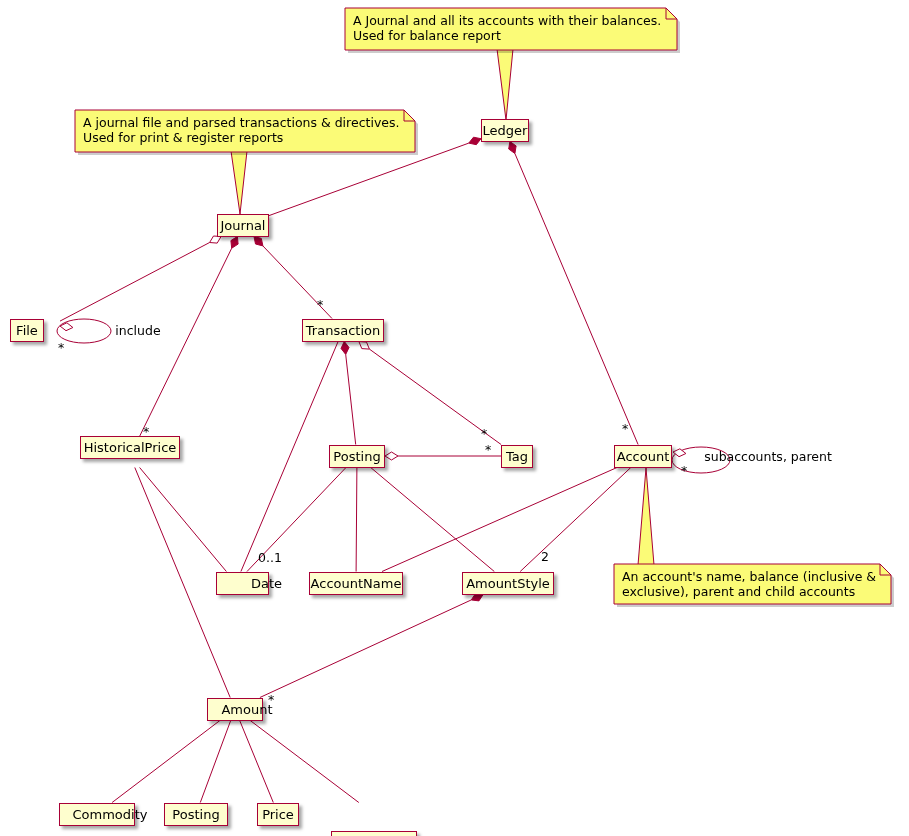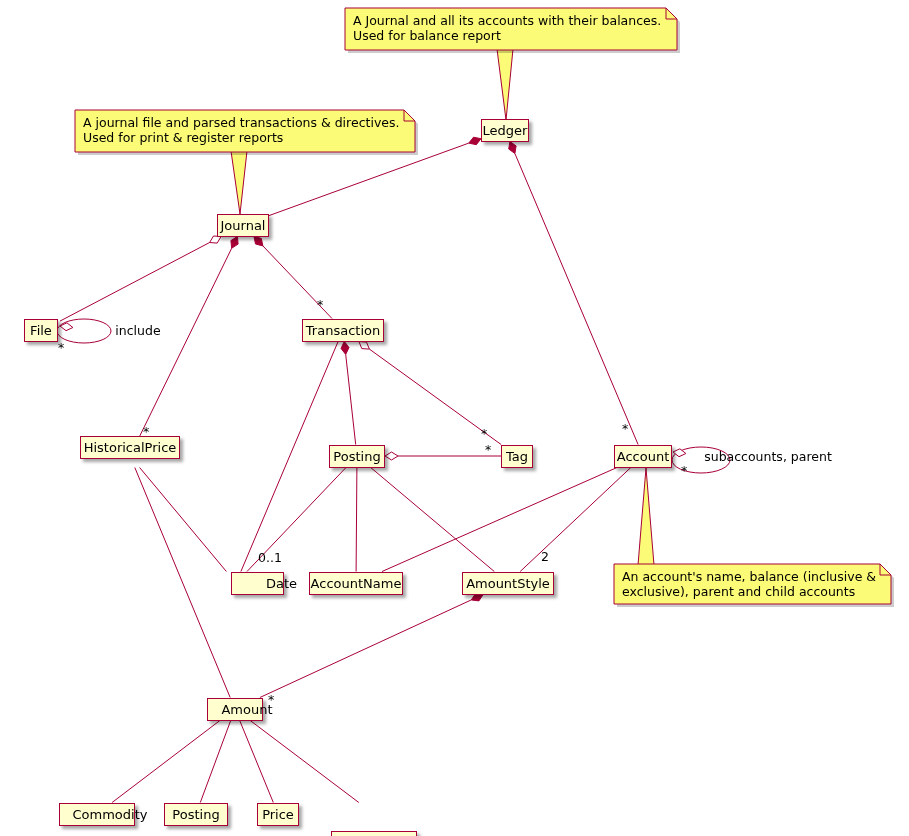--- a/index.html
+++ b/index.html
@@ -80,27 +80,27 @@
       <div class="note-text" style="left: 353px; top: 13px; width: 316px;">A Journal and all its accounts with their balances.
 Used for balance report</div>
       <div class="note-text" style="left: 83px; top: 115px; width: 324px;">A journal file and parsed transactions &amp; directives.
 Used for print &amp; register reports</div>
       <div class="note-text" style="left: 622px; top: 569px; width: 261px;">An account's name, balance (inclusive &amp;
 exclusive), parent and child accounts</div>
     </div>
   <div id="node-layer">
       <div class="uml-node" style="left: 481px; top: 118.5px; width: 48px; height: 23px;">Ledger</div>
       <div class="uml-node" style="left: 217px; top: 213.5px; width: 52px; height: 23px;">Journal</div>
-      <div class="uml-node" style="left: 24px; top: 318.5px; width: 34px; height: 23px;">File</div>
+      <div class="uml-node" style="left: 10px; top: 318.5px; width: 34px; height: 23px;">File</div>
       <div class="uml-node" style="left: 302px; top: 318.5px; width: 82px; height: 23px;">Transaction</div>
       <div class="uml-node" style="left: 80px; top: 436px; width: 100px; height: 23px;">HistoricalPrice</div>
       <div class="uml-node" style="left: 329px; top: 444.5px; width: 56px; height: 23px;">Posting</div>
       <div class="uml-node" style="left: 501px; top: 444.5px; width: 32px; height: 23px;">Tag</div>
       <div class="uml-node" style="left: 614px; top: 444.5px; width: 58px; height: 23px;">Account</div>
-      <div class="uml-node" style="left: 231px; top: 571.5px; width: 53px; height: 23px; padding-left: 48px;">Date</div>
+      <div class="uml-node" style="left: 216px; top: 571.5px; width: 53px; height: 23px; padding-left: 48px;">Date</div>
       <div class="uml-node" style="left: 309px; top: 571.5px; width: 94px; height: 23px;">AccountName</div>
       <div class="uml-node" style="left: 462px; top: 571.5px; width: 92px; height: 23px;">AmountStyle</div>
       <div class="uml-node" style="left: 207px; top: 697.5px; width: 56px; height: 23px; padding-left: 24px;">Amount</div>
       <div class="uml-node" style="left: 59px; top: 802.5px; width: 76px; height: 23px; padding-left: 26px;">Commodity</div>
       <div class="uml-node" style="left: 164px; top: 802.5px; width: 64px; height: 23px;">Posting</div>
       <div class="uml-node" style="left: 257px; top: 802.5px; width: 42px; height: 23px;">Price</div>
       <div class="uml-node" style="left: 331px; top: 831px; width: 86px; height: 23px; padding-left: 12px;">AmountStyle</div>
     </div>
   <div id="label-layer">
       <span class="lbl" style="left: 625px; top: 428px;">*</span>

